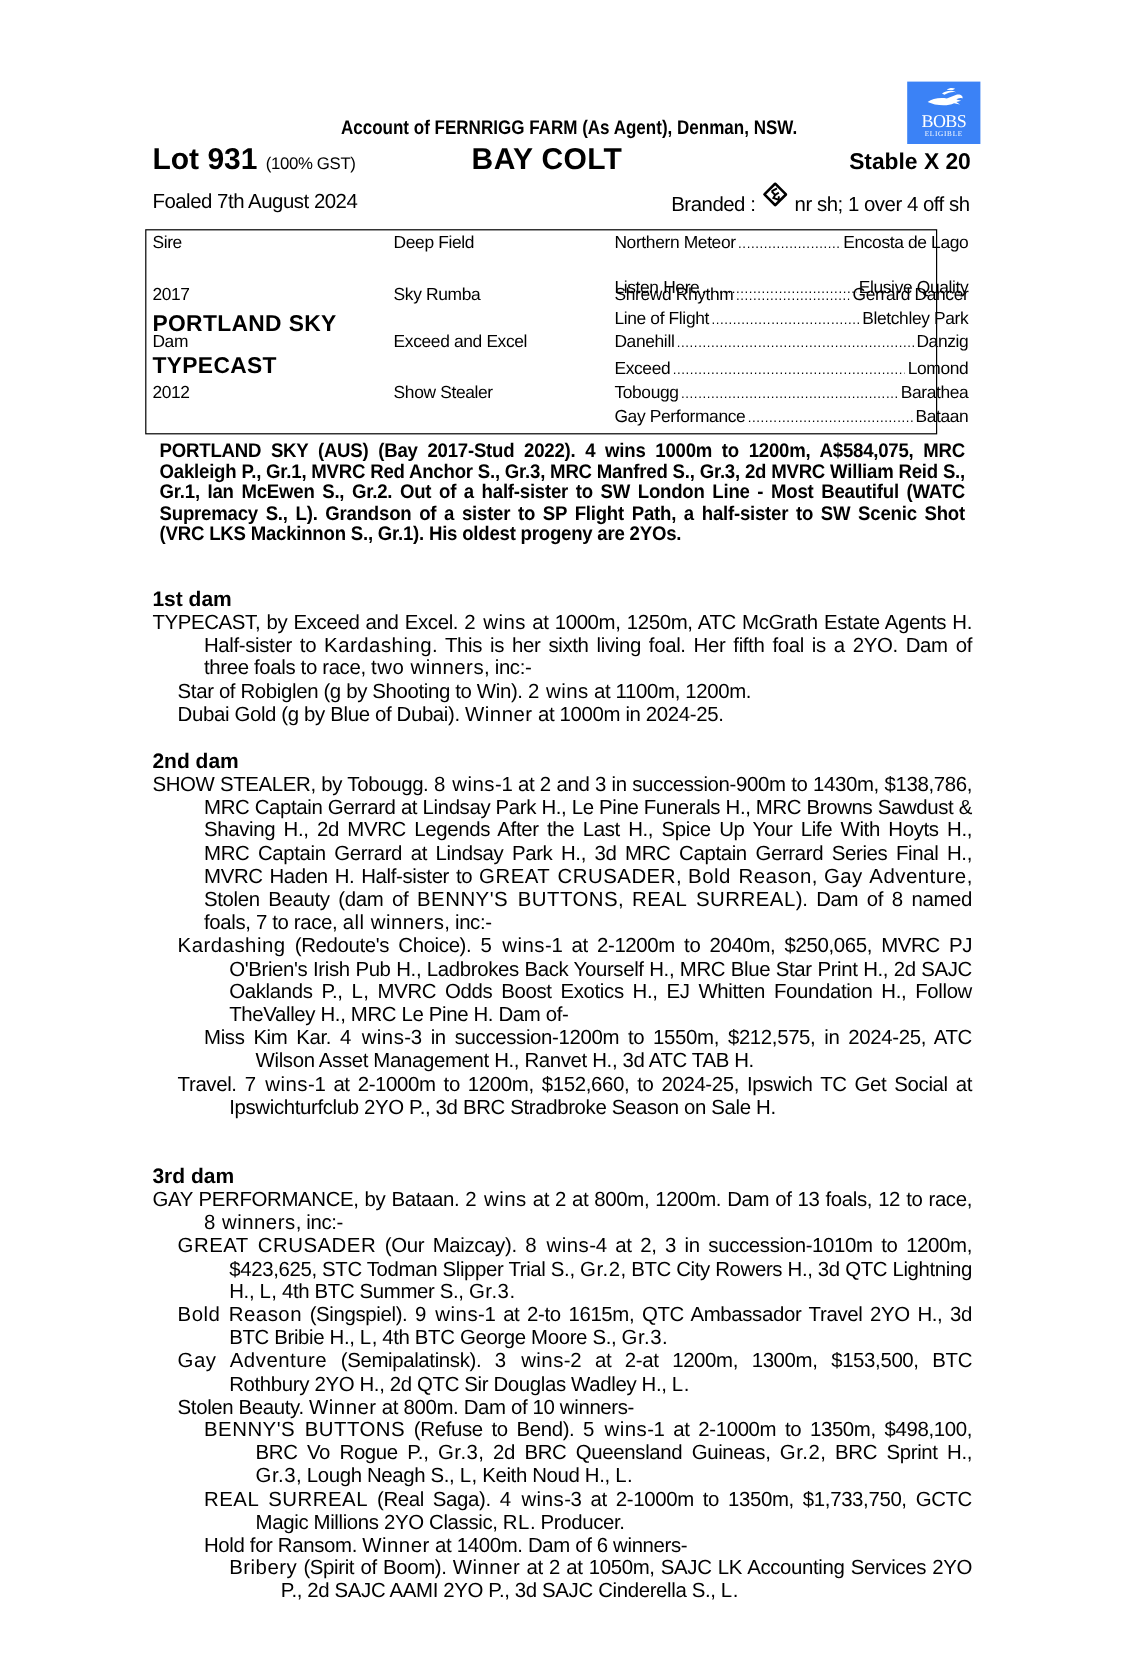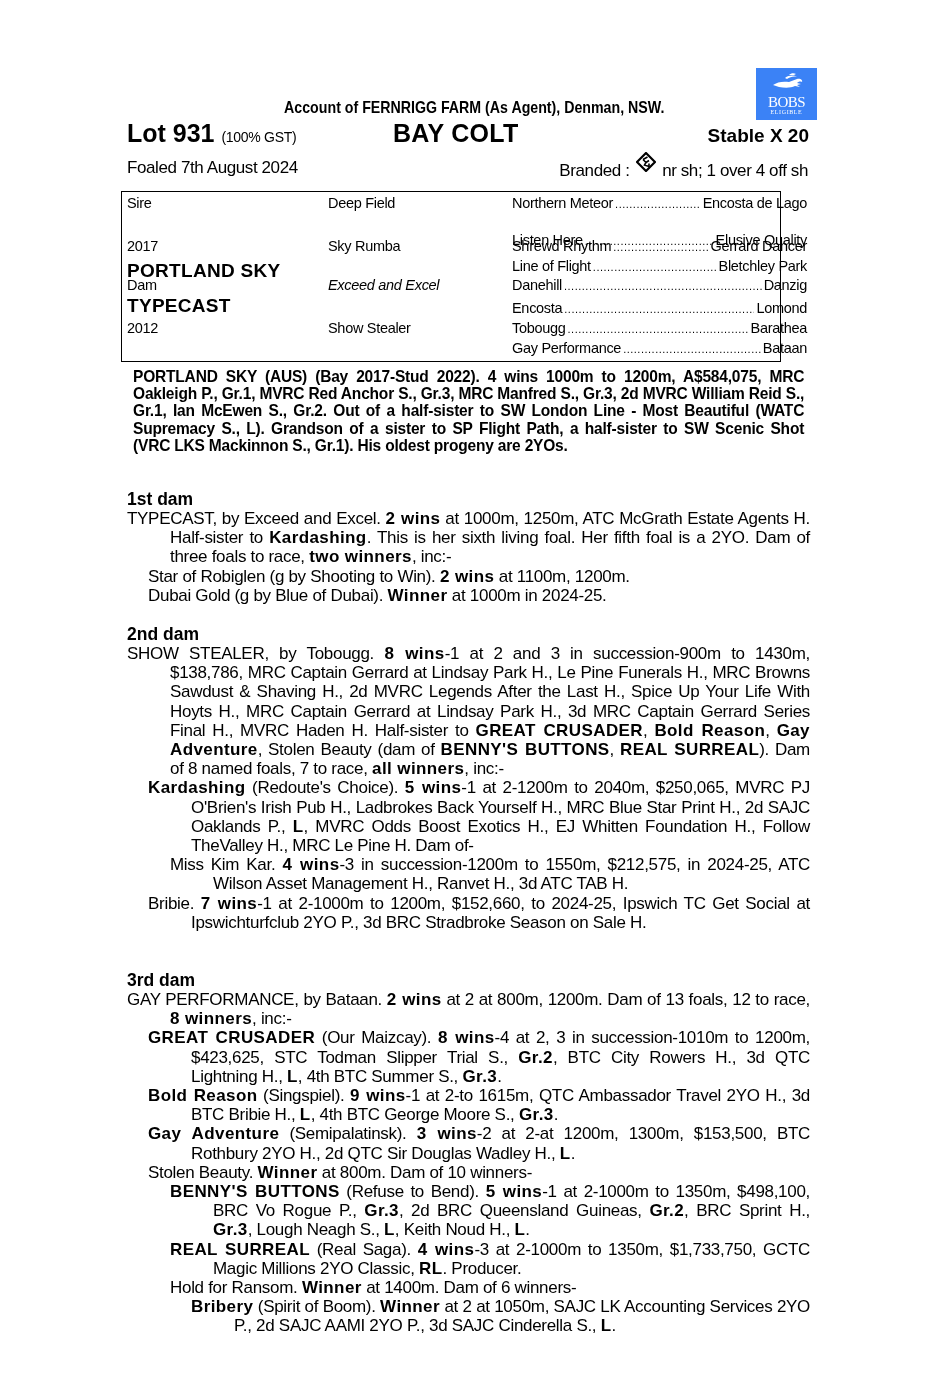--- a/index.html
+++ b/index.html
@@ -97,21 +97,21 @@
     font-weight: bold; font-size: 17.5px; letter-spacing: 0;
     line-height: 19px; margin-bottom: 0;
   }
   .para {
     text-align: justify; text-align-last: left;
   }
   .lvl0 { padding-left: 43px; text-indent: -43px; }
   .lvl1 { padding-left: 64px; text-indent: -43px; }
   .lvl2 { padding-left: 86px; text-indent: -43px; }
   .lvl3 { padding-left: 107px; text-indent: -43px; }
-  .hb { font-weight: bold; letter-spacing: 0.4px; }
+  .hb { font-weight: normal; letter-spacing: 0.4px; }
 </style>
 </head>
 <body>
 
 <div class="page">
 
   <div class="logo">
     <svg width="40" height="22" viewBox="0 0 40 22">
       <path d="M6 13 C10 10, 16 9, 22 10 L30 7 C33 6,36 8,35 10 C33 9,31 10,30 11 L34 12 L30 13 L33 15 L28 14 C24 16,18 16,12 15 Z" fill="#fff"></path>
       <path d="M18 6 C22 3, 27 3, 30 5 C27 4, 23 5, 20 7 Z" fill="#fff"></path>
@@ -148,21 +148,21 @@
     <div class="ped-cell ped-name" style="left:5px; top:26px;margin-top:44px;">PORTLAND SKY</div>
     <div class="ped-cell" style="left:5px; top:46px;">2017</div>
 
     <div class="ped-cell" style="left:206px; top:3px;">Deep Field</div>
     <div class="ped-cell" style="left:206px; top:46px;">Sky Rumba</div>
 
     <div class="ped-cell" style="left:5px; top:85px;">Dam</div>
     <div class="ped-cell ped-name" style="left:5px; top:105px;">TYPECAST</div>
     <div class="ped-cell" style="left:5px; top:128px;">2012</div>
 
-    <div class="ped-cell" style="left:206px; top:85px;font-style:italic;">Exceed and Excel</div>
+    <div class="ped-cell" style="left:206px; top:85px;">Exceed and Excel</div>
     <div class="ped-cell" style="left:206px; top:128px;">Show Stealer</div>
 
     <div class="g3" style="top:3px;">
       <span>Northern Meteor</span>
       <span class="dots">............................................................</span>
       <span>Encosta de Lago</span>
     </div>
     <div class="g3" style="top:40px;">
       <span>Listen Here</span>
       <span class="dots">............................................................</span>
@@ -177,21 +177,21 @@
       <span>Line of Flight</span>
       <span class="dots">............................................................</span>
       <span>Bletchley Park</span>
     </div>
     <div class="g3" style="top:85px;">
       <span>Danehill</span>
       <span class="dots">............................................................</span>
       <span>Danzig</span>
     </div>
     <div class="g3" style="top:108px;">
-      <span>Encosta</span>
+      <span>Exceed</span>
       <span class="dots">............................................................</span>
       <span>Lomond</span>
     </div>
     <div class="g3" style="top:128px;">
       <span>Tobougg</span>
       <span class="dots">............................................................</span>
       <span>Barathea</span>
     </div>
     <div class="g3" style="top:148px;">
       <span>Gay Performance</span>
@@ -210,21 +210,21 @@
         <div class="para lvl1"><span>Dubai Gold (g by Blue of Dubai). </span><span class="hb">Winner</span><span> at 1000m in 2024-25.</span></div>
       </div>
   </div>
 
   <div class="section" style="top:625px;">
     <div class="section-title">2nd dam</div>
     <div class="entries">
         <div class="para lvl0"><span>SHOW STEALER, by Tobougg. </span><span class="hb">8 wins</span><span>-1 at 2 and 3 in succession-900m to 1430m, $138,786, MRC Captain Gerrard at Lindsay Park H., Le Pine Funerals H., MRC Browns Sawdust &amp; Shaving H., 2d MVRC Legends After the Last H., Spice Up Your Life With Hoyts H., MRC Captain Gerrard at Lindsay Park H., 3d MRC Captain Gerrard Series Final H., MVRC Haden H. Half-sister to </span><span class="hb">GREAT CRUSADER</span><span>, </span><span class="hb">Bold Reason</span><span>, </span><span class="hb">Gay Adventure</span><span>, Stolen Beauty (dam of </span><span class="hb">BENNY'S BUTTONS</span><span>, </span><span class="hb">REAL SURREAL</span><span>). Dam of 8 named foals, 7 to race, </span><span class="hb">all winners</span><span>, inc:-</span></div>
         <div class="para lvl1"><span class="hb">Kardashing</span><span> (Redoute's Choice). </span><span class="hb">5 wins</span><span>-1 at 2-1200m to 2040m, $250,065, MVRC PJ O'Brien's Irish Pub H., Ladbrokes Back Yourself H., MRC Blue Star Print H., 2d SAJC Oaklands P., </span><span class="hb">L</span><span>, MVRC Odds Boost Exotics H., EJ Whitten Foundation H., Follow TheValley H., MRC Le Pine H. Dam of-</span></div>
         <div class="para lvl2"><span>Miss Kim Kar. </span><span class="hb">4 wins</span><span>-3 in succession-1200m to 1550m, $212,575, in 2024-25, ATC Wilson Asset Management H., Ranvet H., 3d ATC TAB H.</span></div>
-        <div class="para lvl1"><span>Bribie. </span><span class="hb">7 wins</span><span>-1 at 2-1000m to 1200m, $152,660, to 2024-25, Ipswich TC Get Social at Ipswichturfclub 2YO P., 3d BRC Stradbroke Season on Sale H.</span></div>
+        <div class="para lvl1"><span>Travel. </span><span class="hb">7 wins</span><span>-1 at 2-1000m to 1200m, $152,660, to 2024-25, Ipswich TC Get Social at Ipswichturfclub 2YO P., 3d BRC Stradbroke Season on Sale H.</span></div>
       </div>
   </div>
 
   <div class="section" style="top:971px;">
     <div class="section-title">3rd dam</div>
     <div class="entries">
         <div class="para lvl0"><span>GAY PERFORMANCE, by Bataan. </span><span class="hb">2 wins</span><span> at 2 at 800m, 1200m. Dam of 13 foals, 12 to race, </span><span class="hb">8 winners</span><span>, inc:-</span></div>
         <div class="para lvl1"><span class="hb">GREAT CRUSADER</span><span> (Our Maizcay). </span><span class="hb">8 wins</span><span>-4 at 2, 3 in succession-1010m to 1200m, $423,625, STC Todman Slipper Trial S., </span><span class="hb">Gr.2</span><span>, BTC City Rowers H., 3d QTC Lightning H., </span><span class="hb">L</span><span>, 4th BTC Summer S., </span><span class="hb">Gr.3</span><span>.</span></div>
         <div class="para lvl1"><span class="hb">Bold Reason</span><span> (Singspiel). </span><span class="hb">9 wins</span><span>-1 at 2-to 1615m, QTC Ambassador Travel 2YO H., 3d BTC Bribie H., </span><span class="hb">L</span><span>, 4th BTC George Moore S., </span><span class="hb">Gr.3</span><span>.</span></div>
         <div class="para lvl1"><span class="hb">Gay Adventure</span><span> (Semipalatinsk). </span><span class="hb">3 wins</span><span>-2 at 2-at 1200m, 1300m, $153,500, BTC Rothbury 2YO H., 2d QTC Sir Douglas Wadley H., </span><span class="hb">L</span><span>.</span></div>

